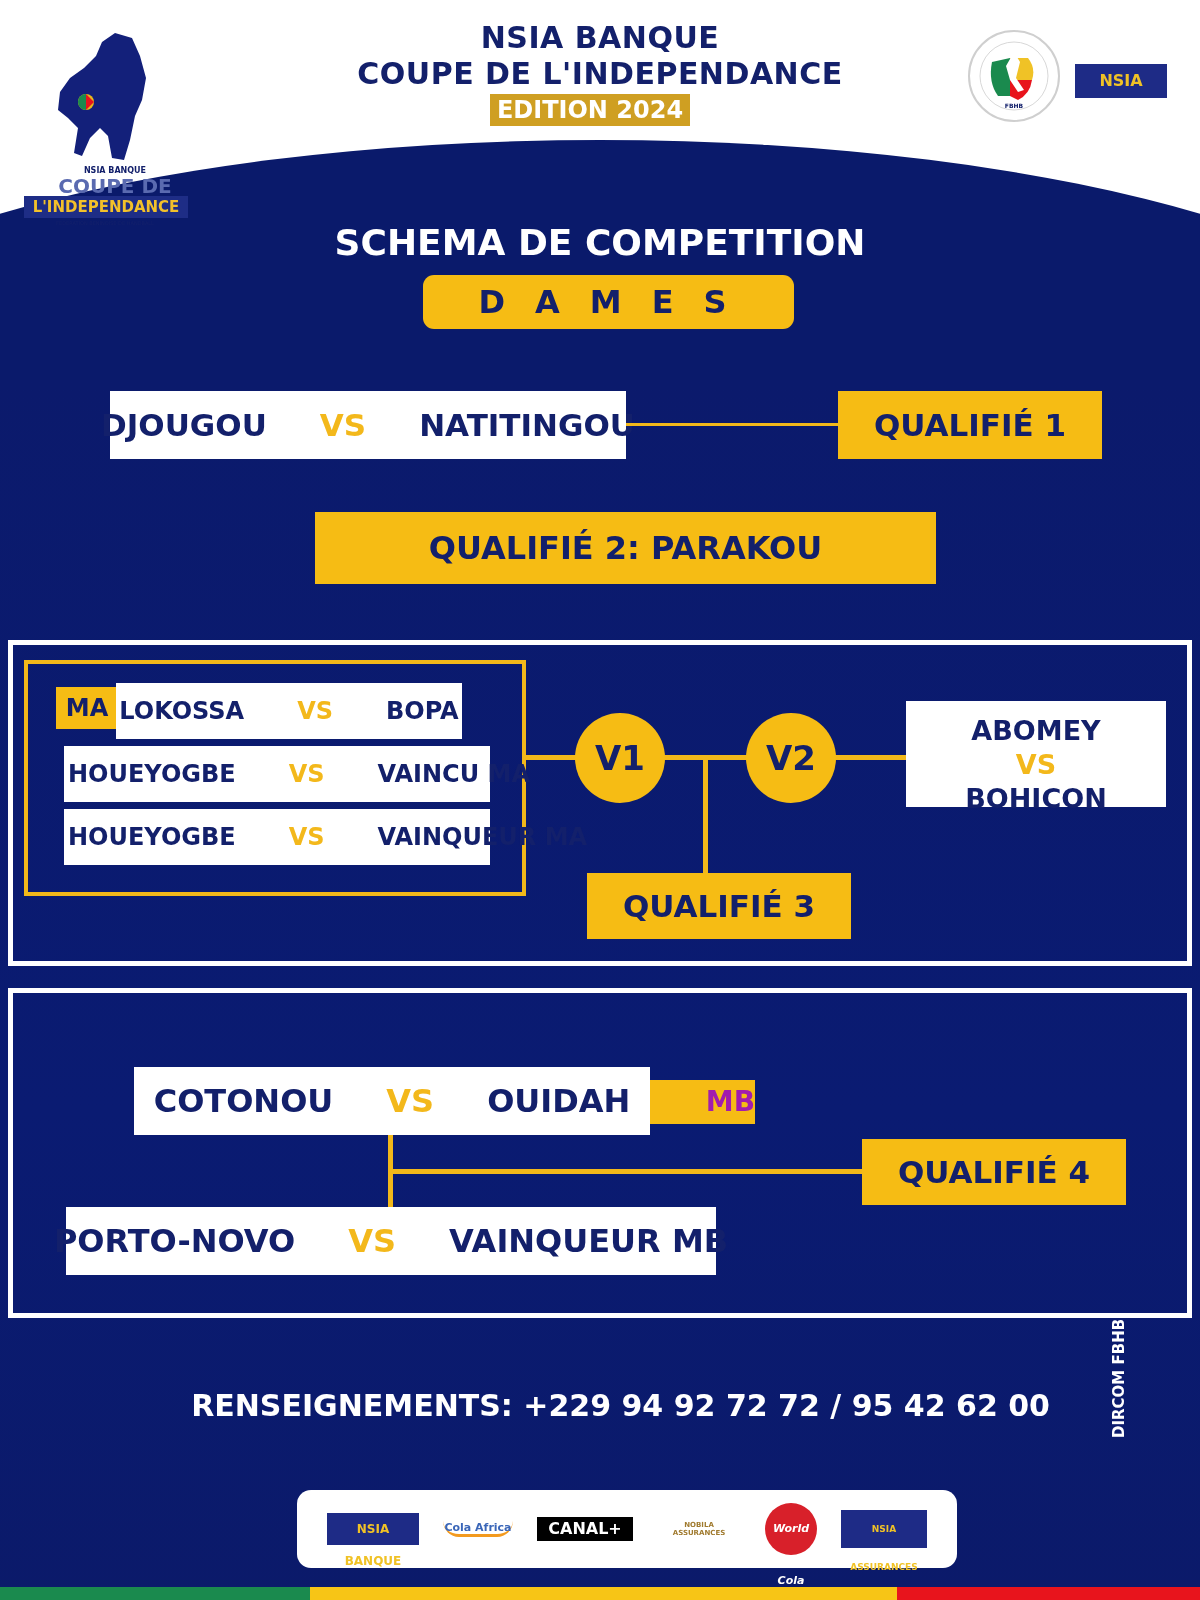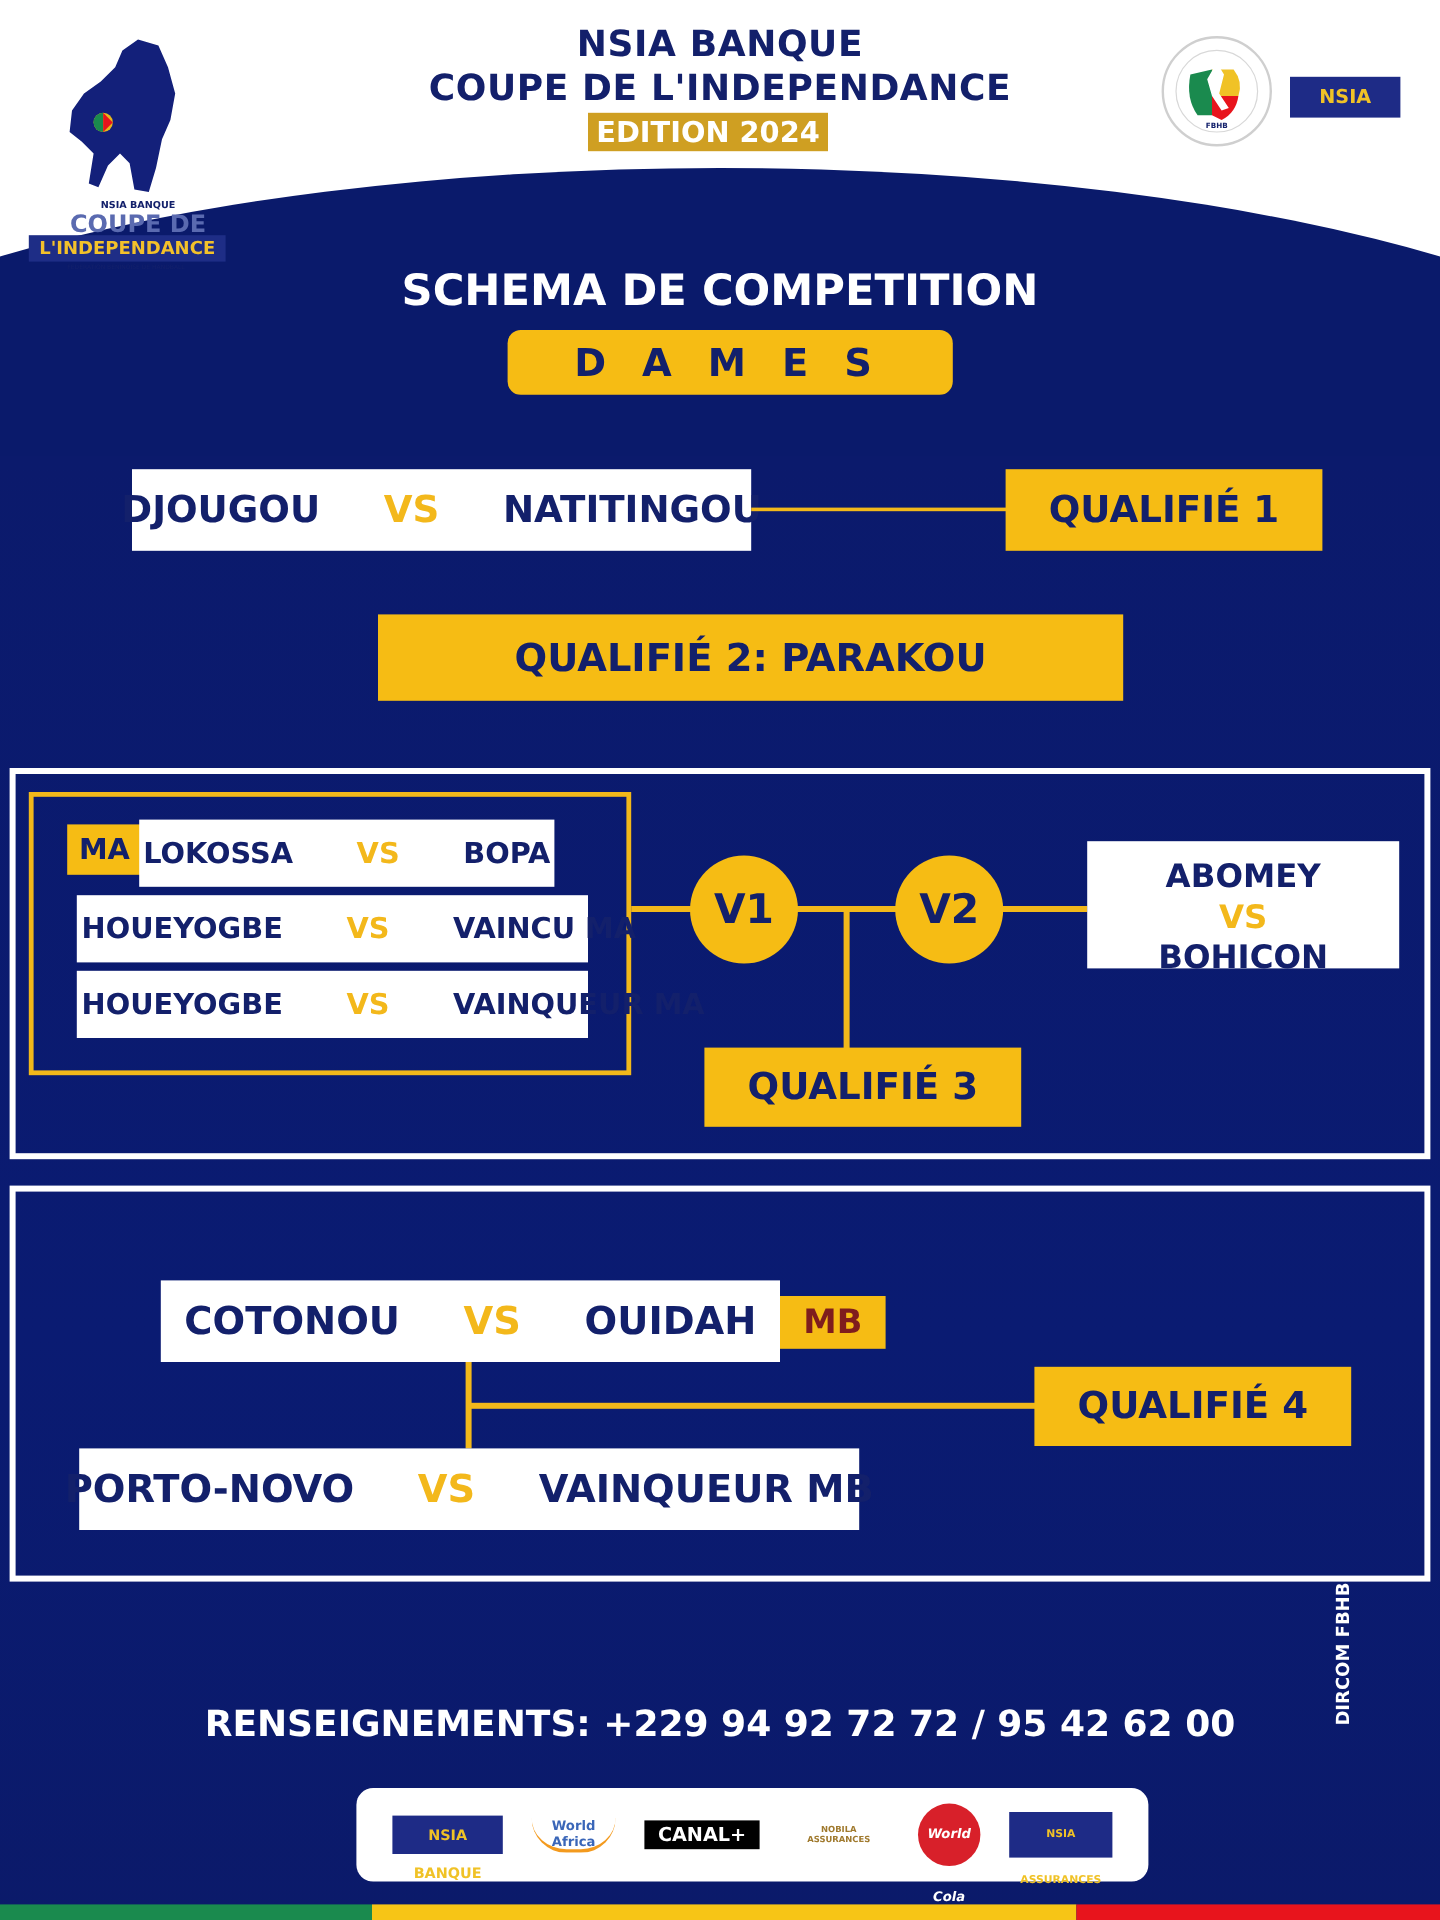--- a/index.html
+++ b/index.html
@@ -35,21 +35,21 @@
   .match .vs { margin: 0 18px; }
 
   .line-h { position: absolute; background: #f2b81a; height: 4px; }
   .line-v { position: absolute; background: #f2b81a; width: 4px; }
 
   .panel { position: absolute; border: 5px solid #ffffff; box-sizing: border-box; }
   .inner-gold { position: absolute; border: 4px solid #f2b81a; box-sizing: border-box; }
 
   .circle { position: absolute; width: 90px; height: 90px; border-radius: 50%; background: #f6bc14; color: #13206b; font-weight: bold; font-size: 34px; text-align: center; line-height: 90px; }
 
-  .contact { left: 150px; top: 1388px; width: 900px; text-align: center; color: #fff; font-weight: bold; font-size: 30px; margin-top: 32px; }
+  .contact { left: 150px; top: 1388px; width: 900px; text-align: right; color: #fff; font-weight: bold; font-size: 30px; }
   .dircom { left: 1110px; top: 1438px; width: 140px; transform: rotate(-90deg); transform-origin: 0 0; color: #fff; font-weight: bold; font-size: 15px; }
 
   .sponsors { left: 297px; top: 1490px; width: 660px; height: 78px; background: #fff; border-radius: 14px; display: flex; align-items: center; justify-content: space-around; padding: 0 18px; box-sizing: border-box; }
   .sp { font-weight: bold; font-size: 13px; text-align: center; }
 
   .flag { position: absolute; top: 1587px; height: 13px; }
 </style>
 </head>
 <body>
 
@@ -139,41 +139,41 @@
   <span>QUALIFIÉ 3</span>
 </div>
 
 <div class="panel" style="left:8px;top:988px;width:1184px;height:330px"></div>
 
 <div class="abs white-bg match" style="left:134px;top:1067px;width:516px;height:68px;font-size:32px">
   <span>COTONOU</span>
   <span class="vs">VS</span>
   <span>OUIDAH</span>
 </div>
-<div class="abs gold-bg" style="left:650px;top:1080px;width:88px;height:44px;color:#7f1d1d;font-weight:bold;font-size:28px;text-align:center;line-height:44px">MB</div>
+<div class="abs gold-bg" style="left:650px;top:1080px;width:105px;height:44px;color:#a21caf;font-weight:bold;font-size:28px;text-align:right;line-height:44px">MB</div>
 
 <div class="line-v" style="left:388px;top:1135px;height:72px;width:5px"></div>
 <div class="line-h" style="left:390px;top:1169px;width:474px;height:5px"></div>
 
 <div class="abs gold-bg match" style="left:862px;top:1139px;width:264px;height:66px;font-size:31px">
   <span>QUALIFIÉ 4</span>
 </div>
 
 <div class="abs white-bg match" style="left:66px;top:1207px;width:650px;height:68px;font-size:32px">
   <span>PORTO-NOVO</span>
   <span class="vs">VS</span>
   <span>VAINQUEUR MB</span>
 </div>
 
 <div class="abs contact">RENSEIGNEMENTS: +229 94 92 72 72 / 95 42 62 00</div>
 <div class="abs dircom">DIRCOM FBHB</div>
 
 <div class="abs sponsors">
   <div class="sp" style="background:#1e2b86;color:#f0c226;width:92px;height:32px;line-height:32px;font-size:12px">NSIA BANQUE</div>
-  <div class="sp" style="color:#3a66b8;width:70px;font-size:11px;border-bottom:3px solid #f39a1e;border-radius:0 0 30px 30px">World Africa</div>
+  <div class="sp" style="color:#3a66b8;width:70px;font-size:11px;border-bottom:3px solid #f39a1e;border-radius:0 0 30px 30px">Cola Africa</div>
   <div class="sp" style="background:#000;color:#fff;width:96px;height:24px;line-height:24px;font-size:16px">CANAL+</div>
   <div class="sp" style="color:#a07a2e;width:84px;font-size:7px">NOBILA ASSURANCES</div>
   <div class="sp" style="background:#d8202a;color:#fff;width:52px;height:52px;border-radius:50%;line-height:52px;font-size:11px;font-style:italic">World Cola</div>
   <div class="sp" style="background:#1e2b86;color:#f0c226;width:86px;height:38px;line-height:38px;font-size:9px">NSIA ASSURANCES</div>
 </div>
 
 <div class="flag" style="left:0;width:310px;background:#1a8a4e"></div>
 <div class="flag" style="left:310px;width:587px;background:#f7c516"></div>
 <div class="flag" style="left:897px;width:303px;background:#e8141c"></div>
 

